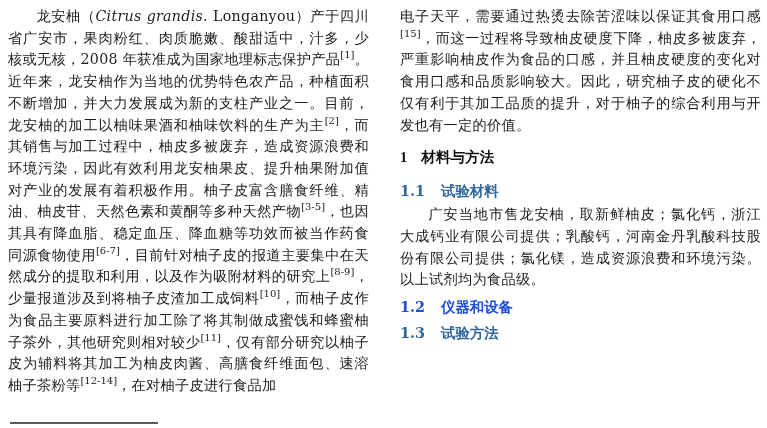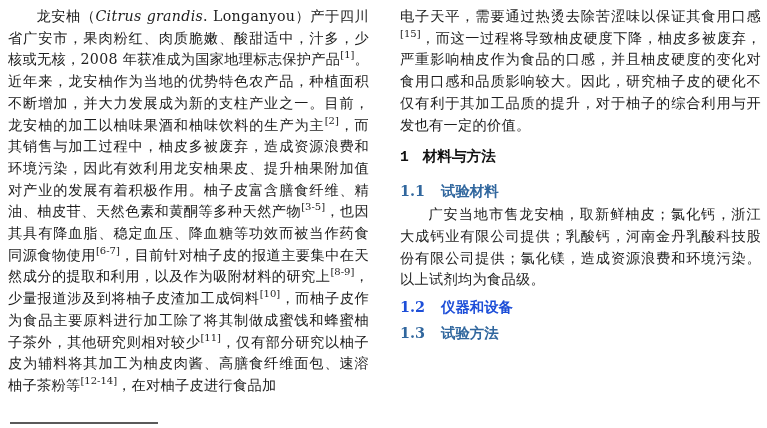--- a/index.html
+++ b/index.html
@@ -38,21 +38,21 @@
   .indent { text-indent: 2em; }
   .latin-italic { font-style: italic; }
   sup.ref {
     font-size: 10px;
     line-height: 0;
     vertical-align: super;
     letter-spacing: 0;
   }
   .section-h {
     margin: 11px 0 13px 0;
-    font-family: Liberation Mono, monospace;
+    font-family: Liberation Serif, serif;
     font-weight: bold;
     font-size: 14.6px;
     line-height: 20px;
     color: #111111;
   }
   .section-h .hnum { margin-right: 14px; }
   .sub-h {
     margin: 5px 0 3px 0;
     font-weight: bold;
     font-size: 14.4px;

